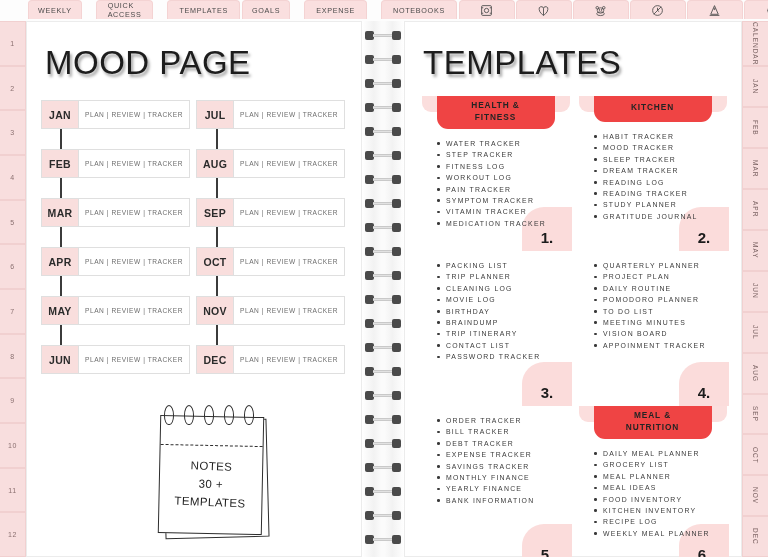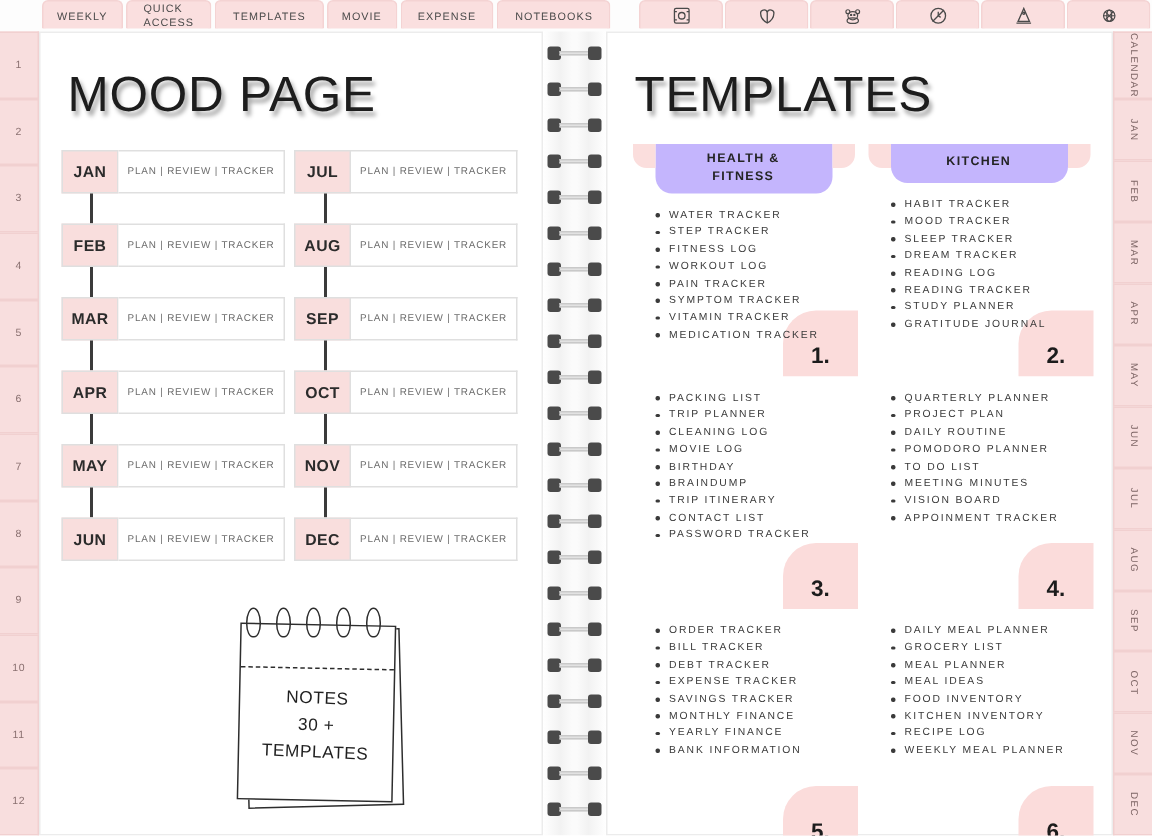--- a/index.html
+++ b/index.html
@@ -31,21 +31,21 @@
     border-radius: 4px 4px 0 0;
     margin-right: 2px;
     display: flex; align-items: center; justify-content: center;
     font-size: 7.2px;
     letter-spacing: 0.7px;
     color: #4a4a4a;
     padding: 0 9px;
     border: 1px solid #f4d3d3;
     border-bottom: none;
   }
-  .toptab.wide { padding: 0 11px; }
+  .toptab.wide { padding: 0 11px; margin-left: 12px; }
   .spacer-mid { width: 22px; }
   .icontab {
     width: 56px; height: 19px;
     background: #fadfdf;
     border-radius: 4px 4px 0 0;
     margin-right: 1px;
     display: flex; align-items: center; justify-content: center;
     border: 1px solid #f4d3d3;
     border-bottom: none;
   }
@@ -234,21 +234,21 @@
   .card {
     position: relative;
     padding: 0 6px;
     overflow: hidden;
   }
   .card-header {
     position: relative;
     margin: 0 auto;
     width: 118px;
     min-height: 26px;
-    background: #c4b5fd;
+    background: #ef4444;
     border-radius: 0 0 11px 11px;
     display: flex; align-items: center; justify-content: center;
     text-align: center;
     font-size: 8.3px;
     font-weight: 700;
     letter-spacing: 0.9px;
     color: #242424;
     line-height: 11.5px;
     padding: 4px 6px 6px;
   }
@@ -307,21 +307,21 @@
         <div class="toptab">
           <span>WEEKLY</span>
         </div>
         <div class="toptab wide">
           <span>QUICK ACCESS</span>
         </div>
         <div class="toptab wide">
           <span>TEMPLATES</span>
         </div>
         <div class="toptab">
-          <span>MOVIE</span>
+          <span>GOALS</span>
         </div>
         <div class="toptab wide">
           <span>EXPENSE</span>
         </div>
         <div class="toptab wide">
           <span>NOTEBOOKS</span>
         </div>
       </div>
     <div class="spacer-mid"></div>
     <div class="toptab-right-group" id="icon-tabs">
@@ -699,20 +699,23 @@
             <li>DEBT TRACKER</li>
             <li>EXPENSE TRACKER</li>
             <li>SAVINGS TRACKER</li>
             <li>MONTHLY FINANCE</li>
             <li>YEARLY FINANCE</li>
             <li>BANK INFORMATION</li>
           </ul>
           <div class="card-badge">5.</div>
         </div>
         <div class="card">
+          <div class="card-header">
+            <span>MEAL &amp;<br>NUTRITION</span>
+          </div>
           <ul class="card-list">
             <li>DAILY MEAL PLANNER</li>
             <li>GROCERY LIST</li>
             <li>MEAL PLANNER</li>
             <li>MEAL IDEAS</li>
             <li>FOOD INVENTORY</li>
             <li>KITCHEN INVENTORY</li>
             <li>RECIPE LOG</li>
             <li>WEEKLY MEAL PLANNER</li>
           </ul>

